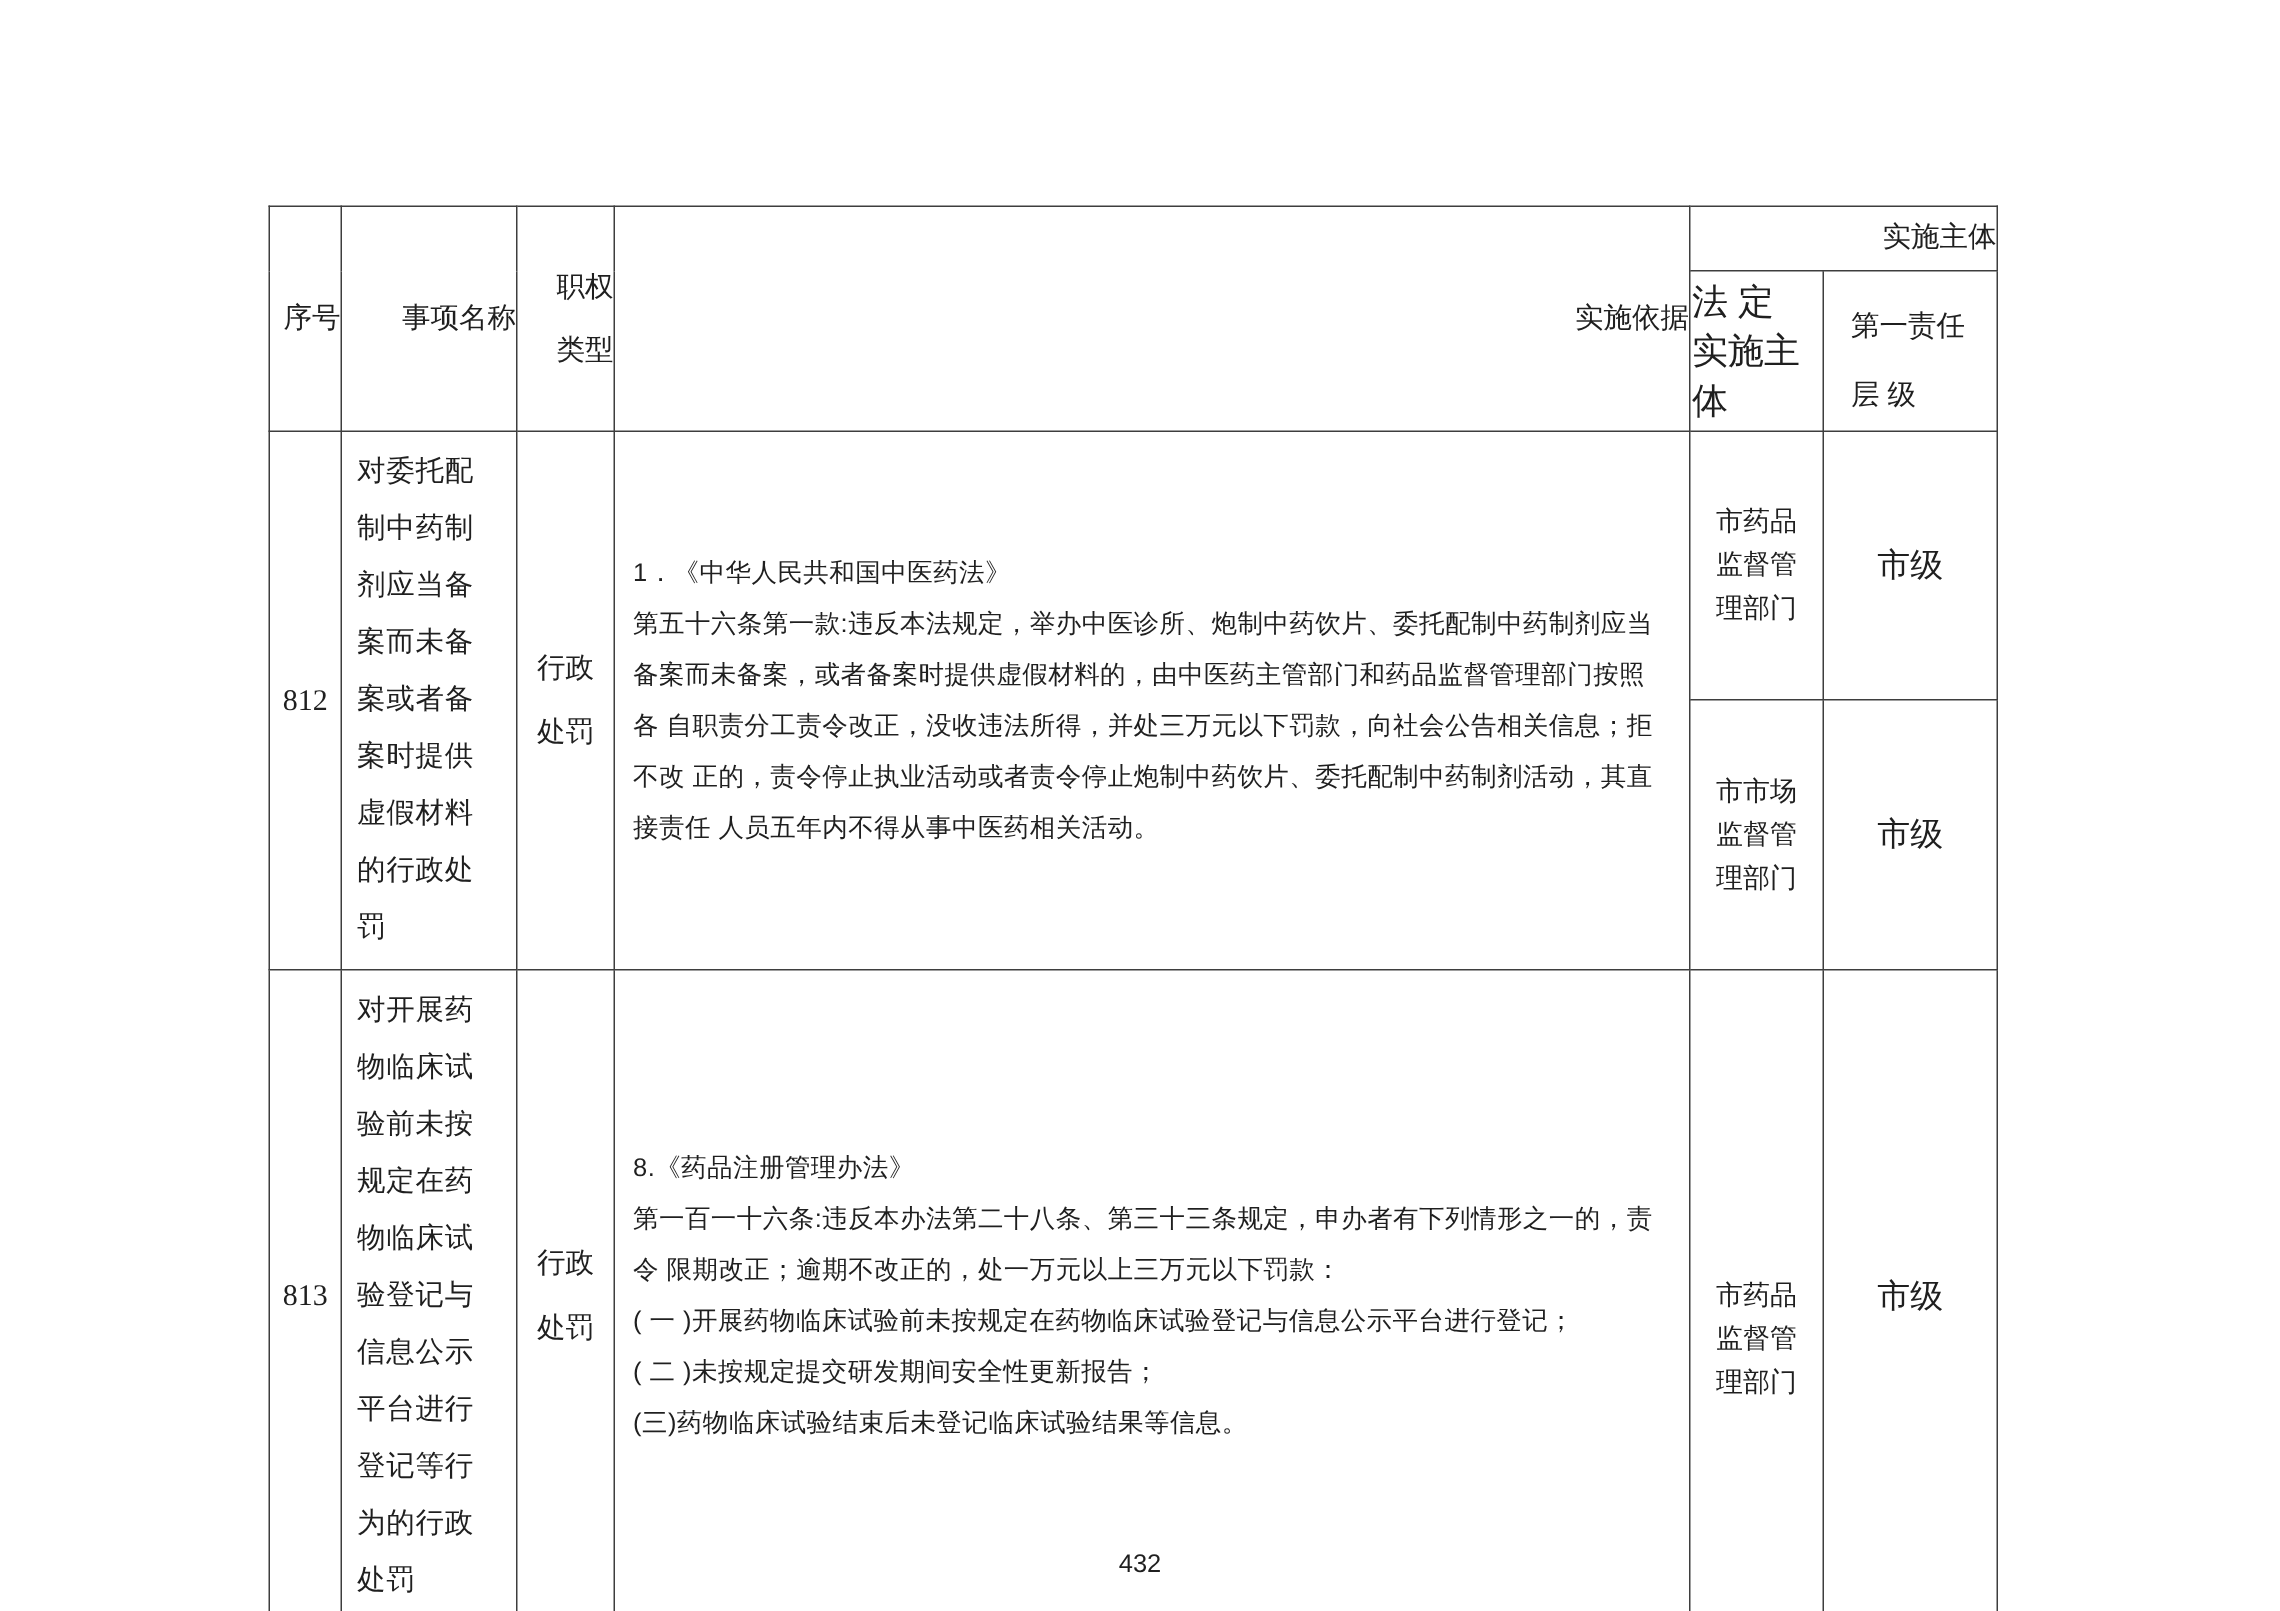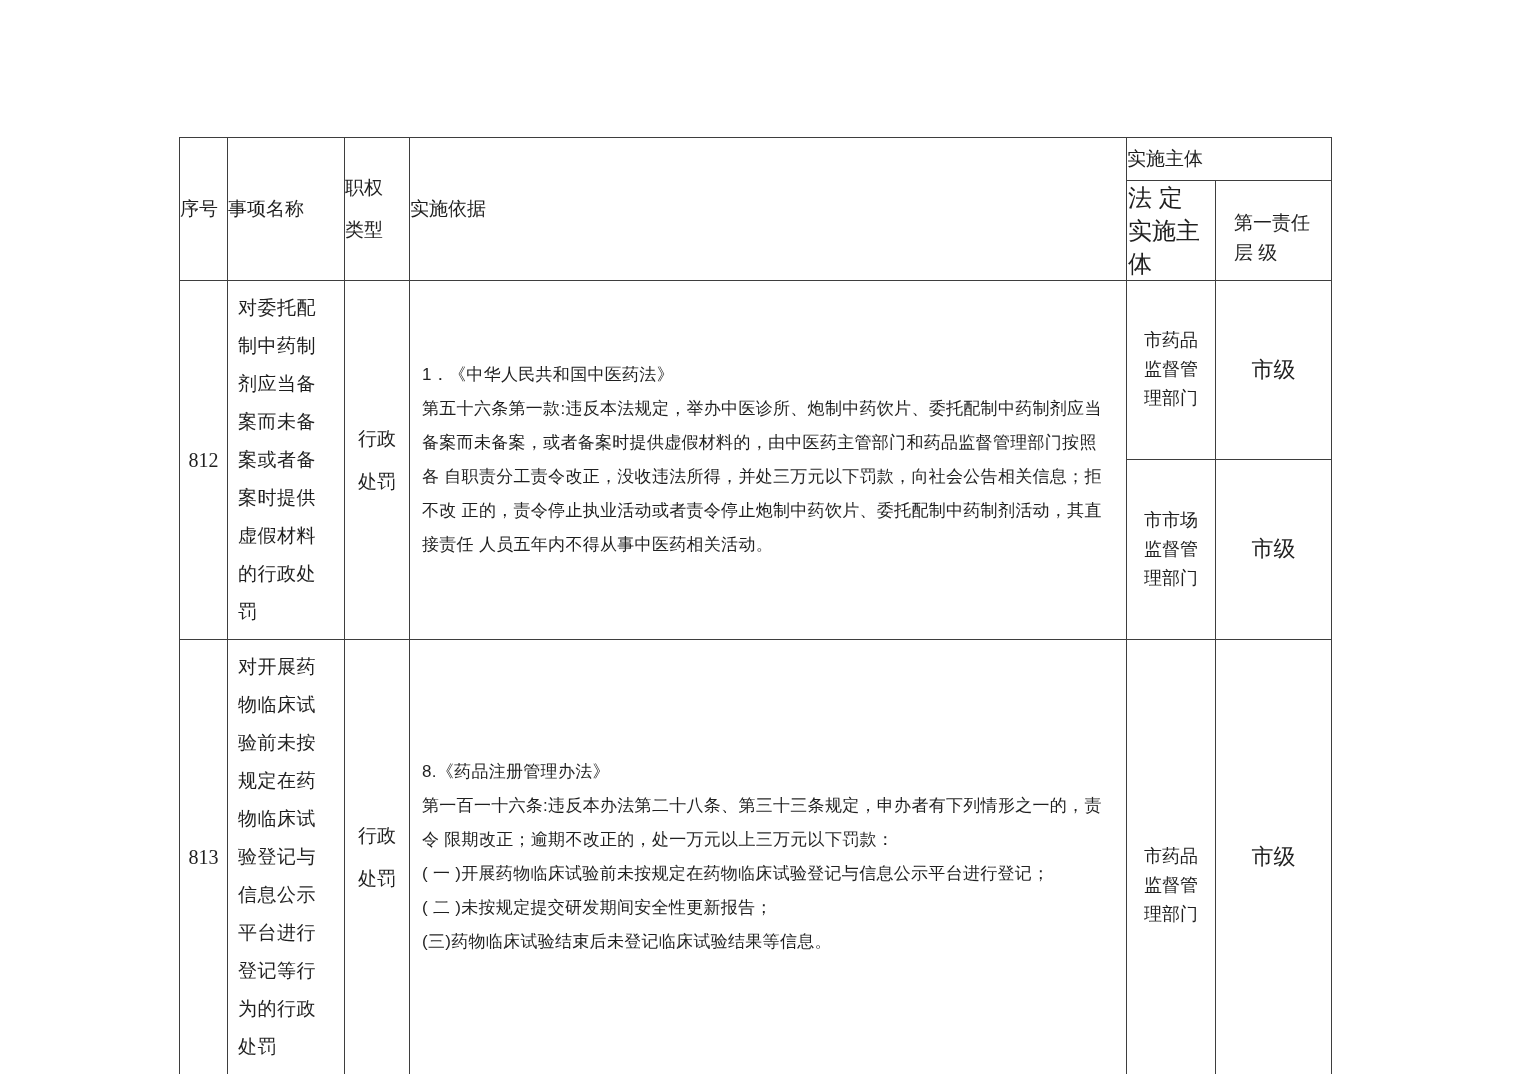--- a/index.html
+++ b/index.html
@@ -24,40 +24,40 @@
   table.matrix th, table.matrix td {
     border: 1px solid #3e3e3e;
     vertical-align: middle;
     font-weight: normal;
     overflow: hidden;
   }
   
   th.hdr {
     font-size: 19px;
     font-weight: bold;
-    text-align: left;
+    text-align: right;
     line-height: 42px;
     white-space: pre-line;
   }
   th.hdr-legal {
     font-size: 24px;
     font-weight: bold;
     text-align: left;
     padding-left: 1px;
     line-height: 33px;
     white-space: pre-line;
     vertical-align: middle;
   }
   th.hdr-level {
     font-size: 19px;
     font-weight: bold;
     text-align: left;
     padding-left: 18px;
     padding-right: 8px;
-    line-height: 30px;
+    line-height: 46px;
     vertical-align: top;
     padding-top: 14px;
   }
   
   td.cell-id {
     font-family: "Liberation Serif", serif;
     font-size: 20px;
     text-align: center;
     margin-top: 36px;
   }
@@ -167,13 +167,14 @@
 (三)药物临床试验结束后未登记临床试验结果等信息。</td>
       <td class="cell-subject pad-down-lg">市药品
 监督管
 理部门</td>
       <td class="cell-level">市级</td>
     </tr>
 
   </tbody>
     </table>
 
+  <div class="footer-pagenum">432</div>
 </div>
 
 </body></html>

